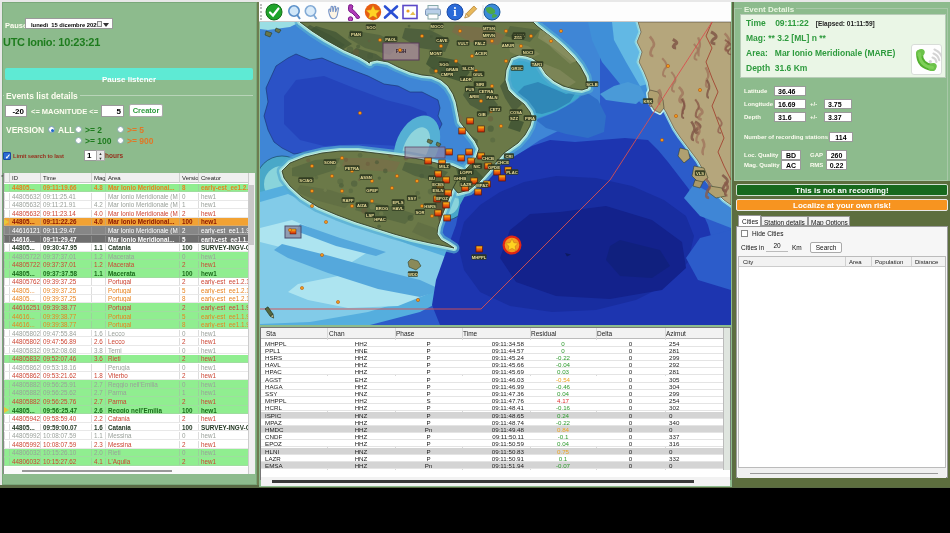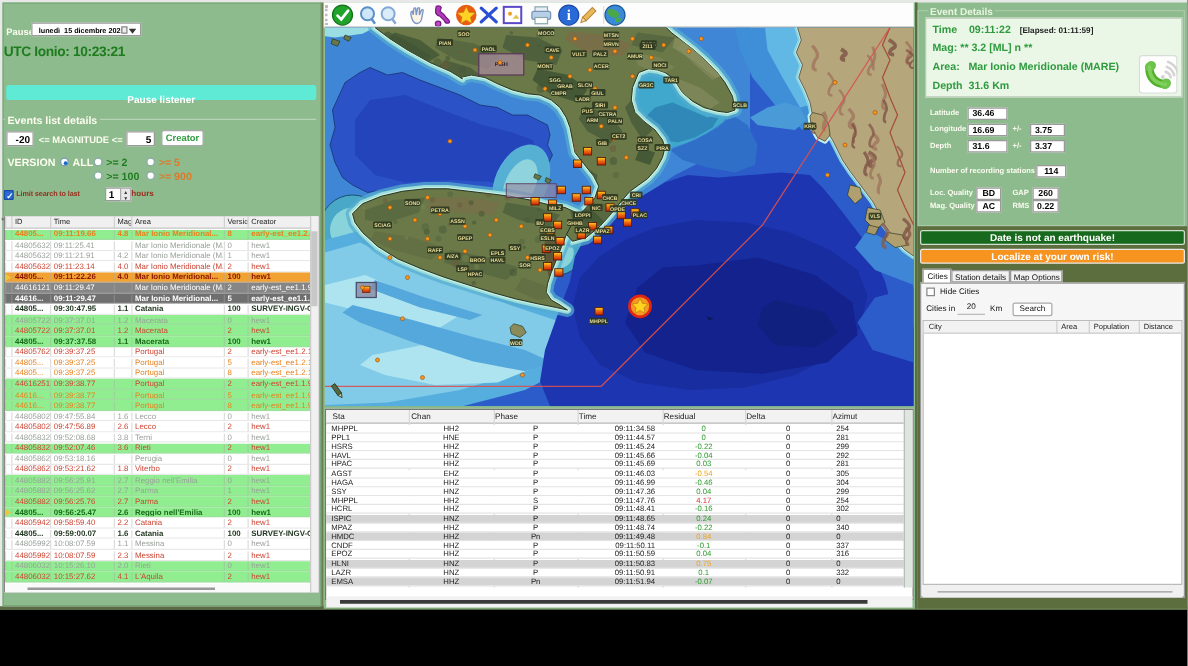--- a/index.html
+++ b/index.html
@@ -1232,21 +1232,21 @@
 <div class="wbox" style="left:829px;top:132px;width:24px;height:10px;font-size:7px;text-align:center;line-height:9px;">114</div>
 <div class="lbl" style="left:744px;top:152px;font-size:6px;color:#fcfcf0;">Loc. Quality</div>
 <div class="wbox" style="left:781px;top:150px;width:20px;height:10px;font-size:7px;text-align:center;line-height:9px;">BD</div>
 <div class="lbl" style="left:810px;top:152px;font-size:6px;color:#fcfcf0;">GAP</div>
 <div class="wbox" style="left:826px;top:150px;width:21px;height:10px;font-size:7px;text-align:center;line-height:9px;">260</div>
 <div class="lbl" style="left:744px;top:162px;font-size:6px;color:#fcfcf0;">Mag. Quality</div>
 <div class="wbox" style="left:781px;top:160px;width:20px;height:10px;font-size:7px;text-align:center;line-height:9px;">AC</div>
 <div class="lbl" style="left:810px;top:162px;font-size:6px;color:#fcfcf0;">RMS</div>
 <div class="wbox" style="left:826px;top:160px;width:21px;height:10px;font-size:7px;text-align:center;line-height:9px;">0.22</div>
 <div class="abs" style="left:734px;top:181px;width:216px;height:306px;background:#5d6e3e;"></div>
-<div class="abs" style="left:736px;top:184px;width:212px;height:12px;background:#17691d;border:1px solid #cfe0cf;border-radius:2px;text-align:center;font-size:8px;font-weight:bold;color:#fff;line-height:11px;">Date is not an earthquake!</div>
+<div class="abs" style="left:736px;top:184px;width:212px;height:12px;background:#17691d;border:1px solid #cfe0cf;border-radius:2px;text-align:center;font-size:8px;font-weight:bold;color:#fff;line-height:11px;">This is not an recording!</div>
 <div class="abs" style="left:736px;top:199px;width:212px;height:12px;background:#f79420;border:1px solid #e8e8e8;border-radius:2px;text-align:center;font-size:8px;font-weight:bold;color:#fff;line-height:11px;">Localize at your own risk!</div>
 <div class="abs" style="left:738px;top:215px;width:23px;height:11px;background:#fff;border:1px solid #999;border-bottom:none;font-size:6.5px;color:#111;padding:2px 0 0 3px;z-index:3;white-space:nowrap;">Cities</div>
 <div class="abs" style="left:761px;top:216px;width:47px;height:10px;background:#f2f2f2;border:1px solid #999;font-size:6.5px;color:#111;padding:1.5px 0 0 2px;white-space:nowrap;overflow:hidden;">Station details</div>
 <div class="abs" style="left:808px;top:216px;width:42px;height:10px;background:#f2f2f2;border:1px solid #999;font-size:6.5px;color:#111;padding:1.5px 0 0 2px;white-space:nowrap;overflow:hidden;">Map Options</div>
 <div class="abs" style="left:736px;top:226px;width:212px;height:252px;background:#f6f6f6;border:1px solid #999;"></div>
 <div class="abs" style="left:741px;top:230px;width:7px;height:7px;background:#fff;border:1px solid #888;"></div>
 <div class="abs" style="left:752px;top:230px;font-size:6.5px;color:#111;">Hide Cities</div>
 <div class="abs" style="left:741px;top:244px;font-size:6.5px;color:#111;">Cities in</div>
 <div class="abs" style="left:766px;top:242px;width:22px;height:10px;background:#f6f6f6;border-bottom:1px solid #bbb;font-size:6.5px;color:#111;text-align:center;">20</div>
 <div class="abs" style="left:792px;top:244px;font-size:6.5px;color:#111;">Km</div>

